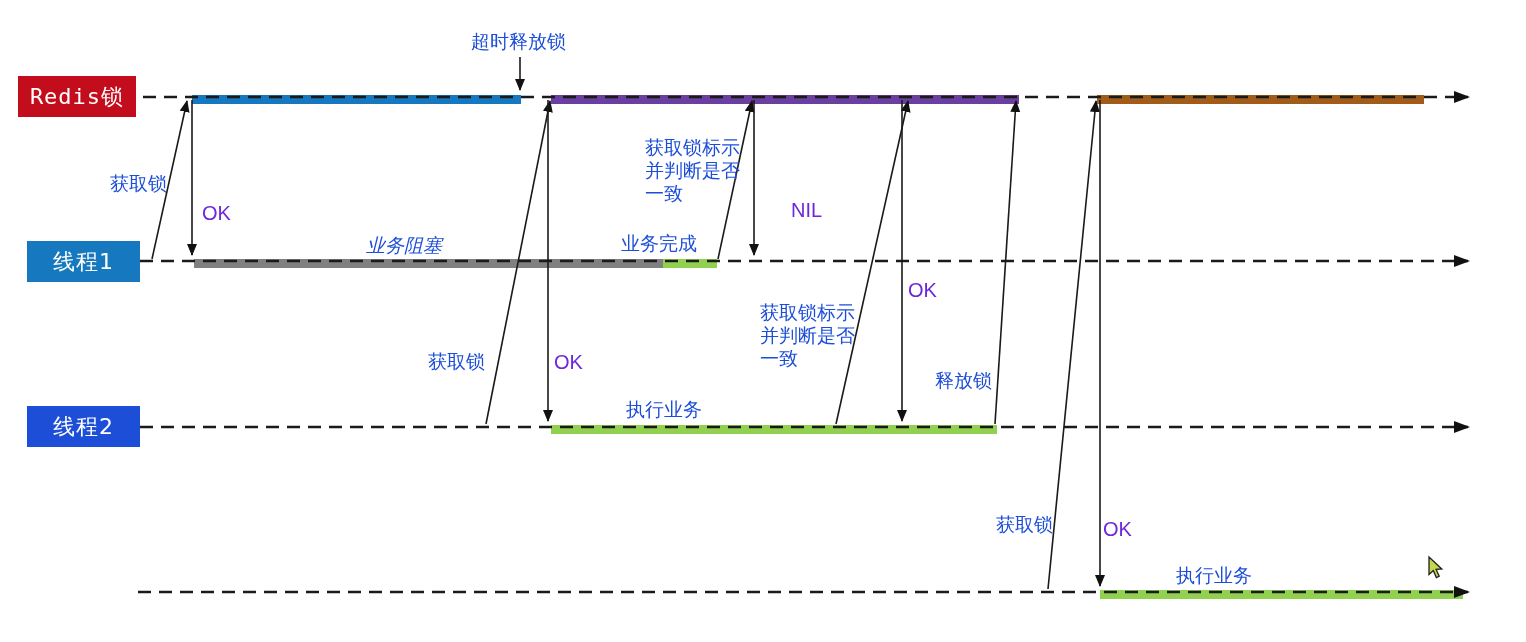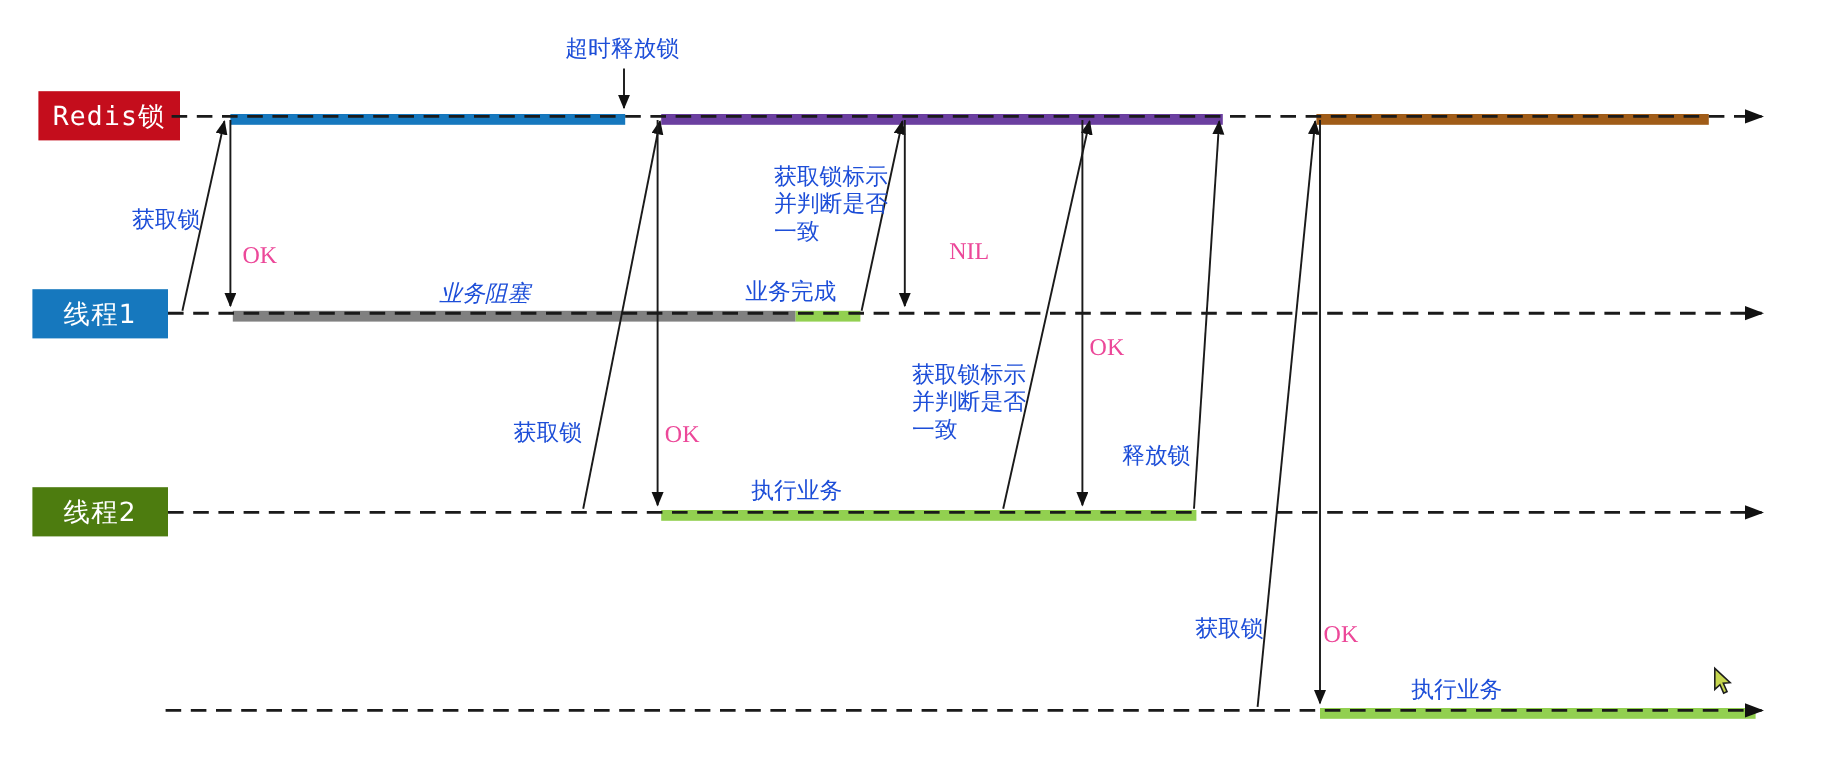--- a/index.html
+++ b/index.html
@@ -4,42 +4,42 @@
 <style>
   html,body{margin:0;padding:0;background:#fff;}
   .canvas{
     position:relative;width:1526px;height:642px;background:#ffffff;
     font-family:"DejaVu Sans",sans-serif;overflow:hidden;
   }
   .lane-label{
     position:absolute;width:113px;height:41px;display:flex;align-items:center;
     justify-content:center;color:#ffffff;font-size:22px;letter-spacing:1px;
   }
-  #lane-redis{left:32px;top:76px;width:118px;background:#c40d1c;
+  #lane-redis{left:18px;top:76px;width:118px;background:#c40d1c;
     font-family:"DejaVu Sans Mono","DejaVu Sans",sans-serif;}
   #lane-t1{left:27px;top:241px;background:#1678be;}
-  #lane-t2{left:27px;top:406px;background:#4d7c0f;}
+  #lane-t2{left:27px;top:406px;background:#1d4ed8;}
   #lane-t3{left:27px;top:571px;background:#a05c18;}
 
   .bar{position:absolute;height:9px;}
   #bar-redis-blue{left:192px;top:95px;width:329px;background:#1678be;}
   #bar-redis-purple{left:551px;top:95px;width:468px;background:#6b3fa0;}
   #bar-redis-brown{left:1097px;top:95px;width:327px;background:#a05c18;}
   #bar-t1-blocked{left:194px;top:259px;width:469px;background:#808080;}
   #bar-t1-done{left:663px;top:259px;width:54px;background:#92d050;}
   #bar-t2-exec{left:551px;top:425px;width:446px;background:#92d050;}
   #bar-t3-exec{left:1100px;top:590px;width:363px;background:#92d050;}
 
   .note{
     position:absolute;font-size:19px;color:#1d4ed8;line-height:23px;
     white-space:pre-line;
   }
   .mono{
-    font-family:Liberation Serif, serif;
-    font-size:20px;color:#ec4899;
+    font-family:Liberation Sans, sans-serif;
+    font-size:20px;color:#6d28d9;
   }
   #note-timeout{left:471px;top:30px;}
   #note-t1-acquire{left:110px;top:172px;}
   #note-t1-ok{left:202px;top:202px;}
   #note-t1-blocked{left:366px;top:234px;font-style:italic;}
   #note-t1-done{left:621px;top:232px;}
   #note-t1-check{left:645px;top:136px;}
   #note-nil{left:791px;top:199px;}
   #note-t2-acquire{left:428px;top:350px;}
   #note-t2-ok{left:554px;top:351px;}

